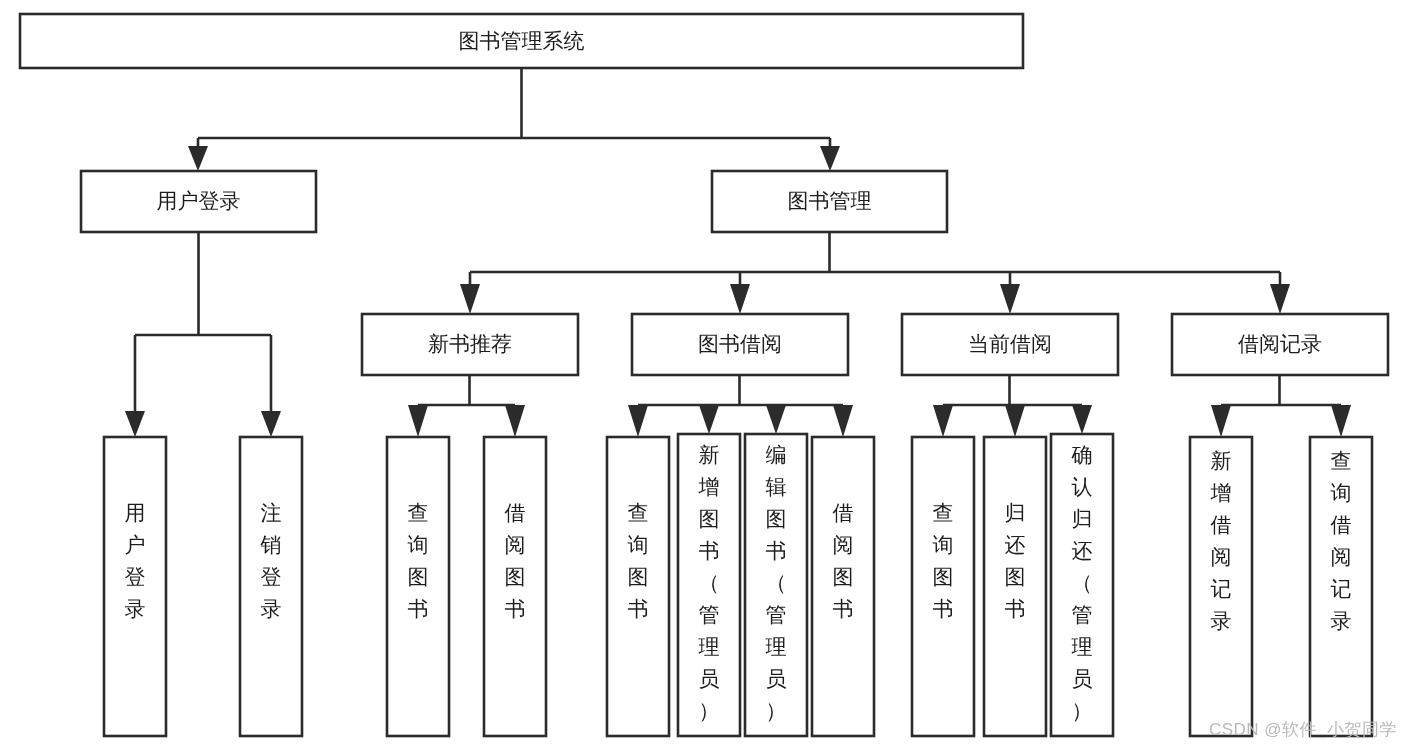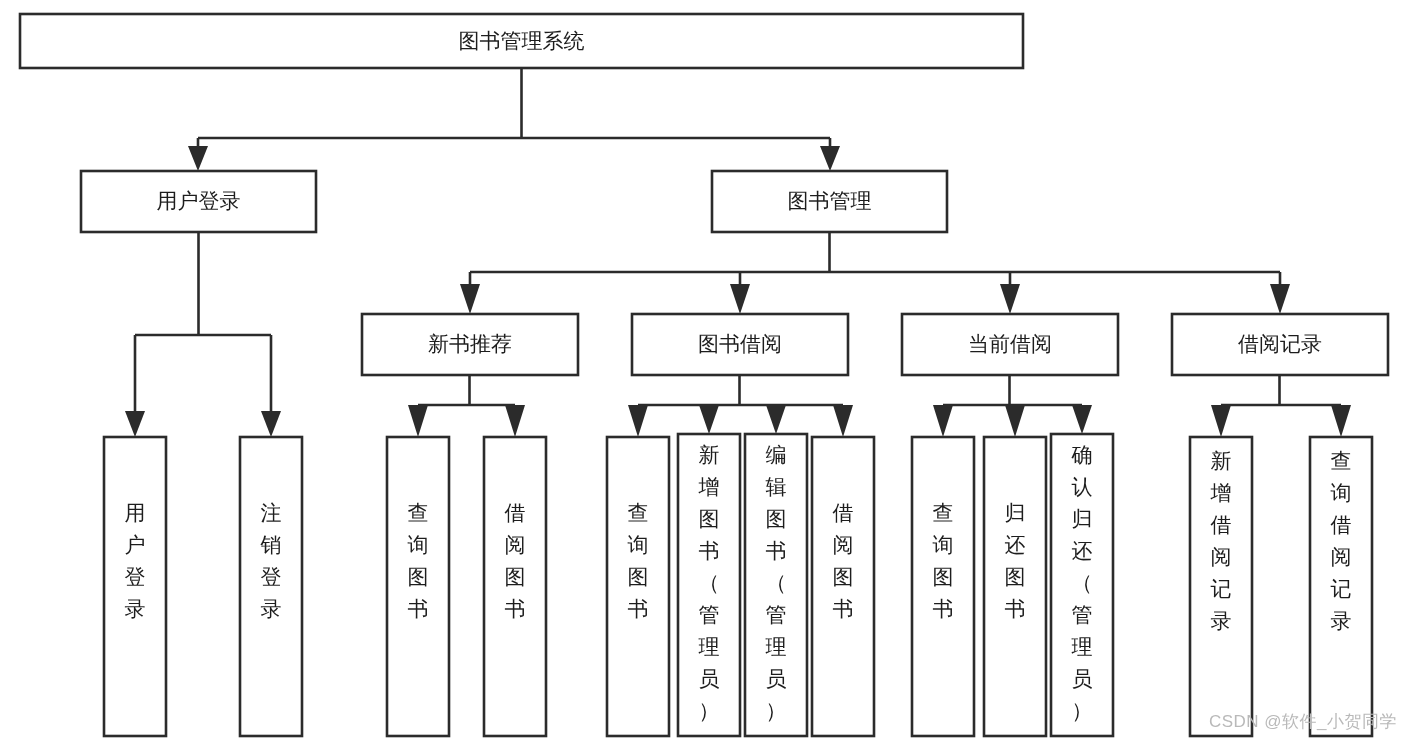--- a/index.html
+++ b/index.html
@@ -50,21 +50,21 @@
   }
   .node-label-v {
     font-family: "Liberation Sans", "DejaVu Sans", sans-serif;
     font-size: 21px;
     fill: #1d1d1d;
     text-anchor: middle;
   }
   .watermark {
     position: absolute;
     right: 8px;
-    bottom: 14px;
+    bottom: 6px;
     font-family: "Liberation Sans", "DejaVu Sans", sans-serif;
     font-size: 17px;
     color: #b9b9b9;
     letter-spacing: 0.5px;
     white-space: nowrap;
     user-select: none;
   }
 </style>
 </head>
 <body>

